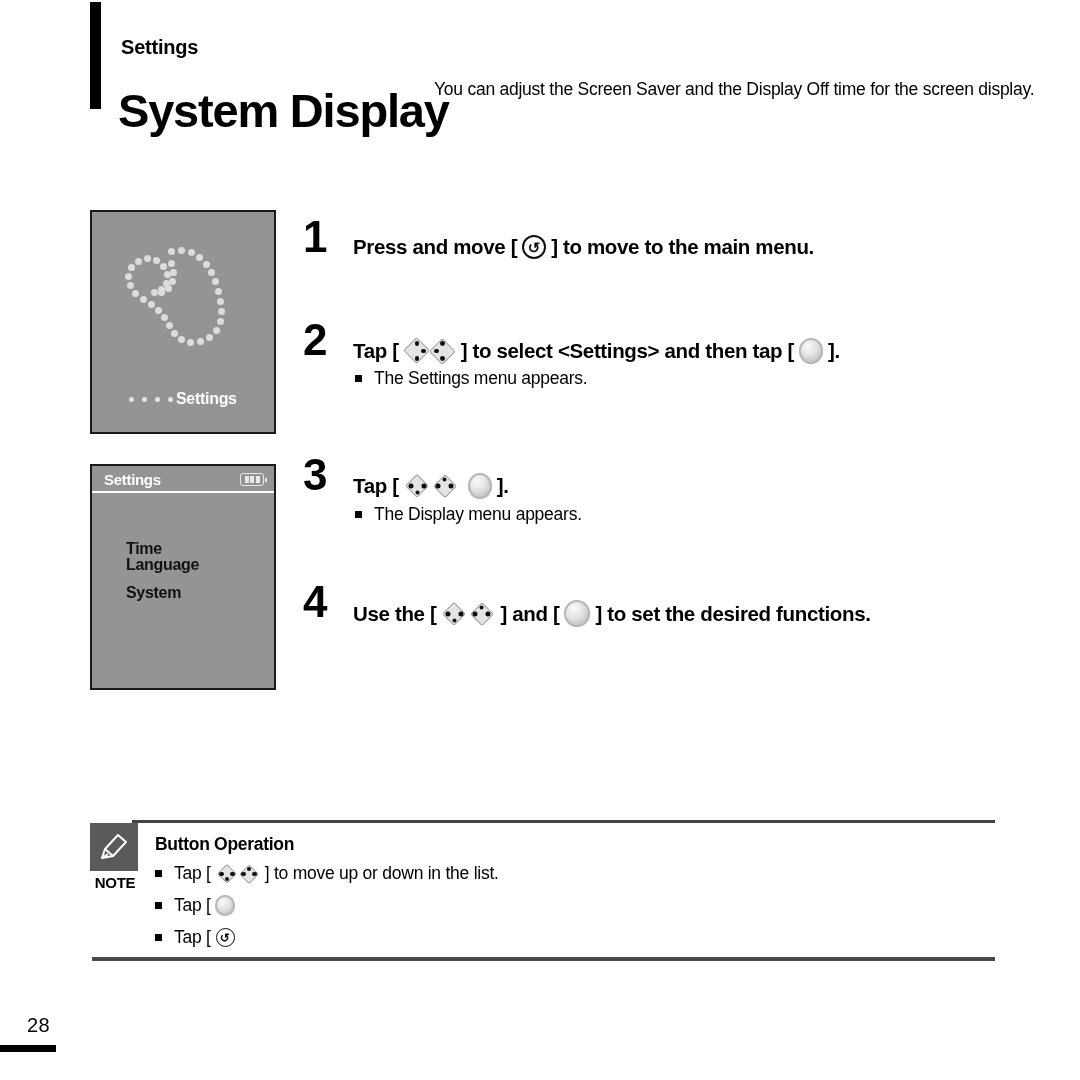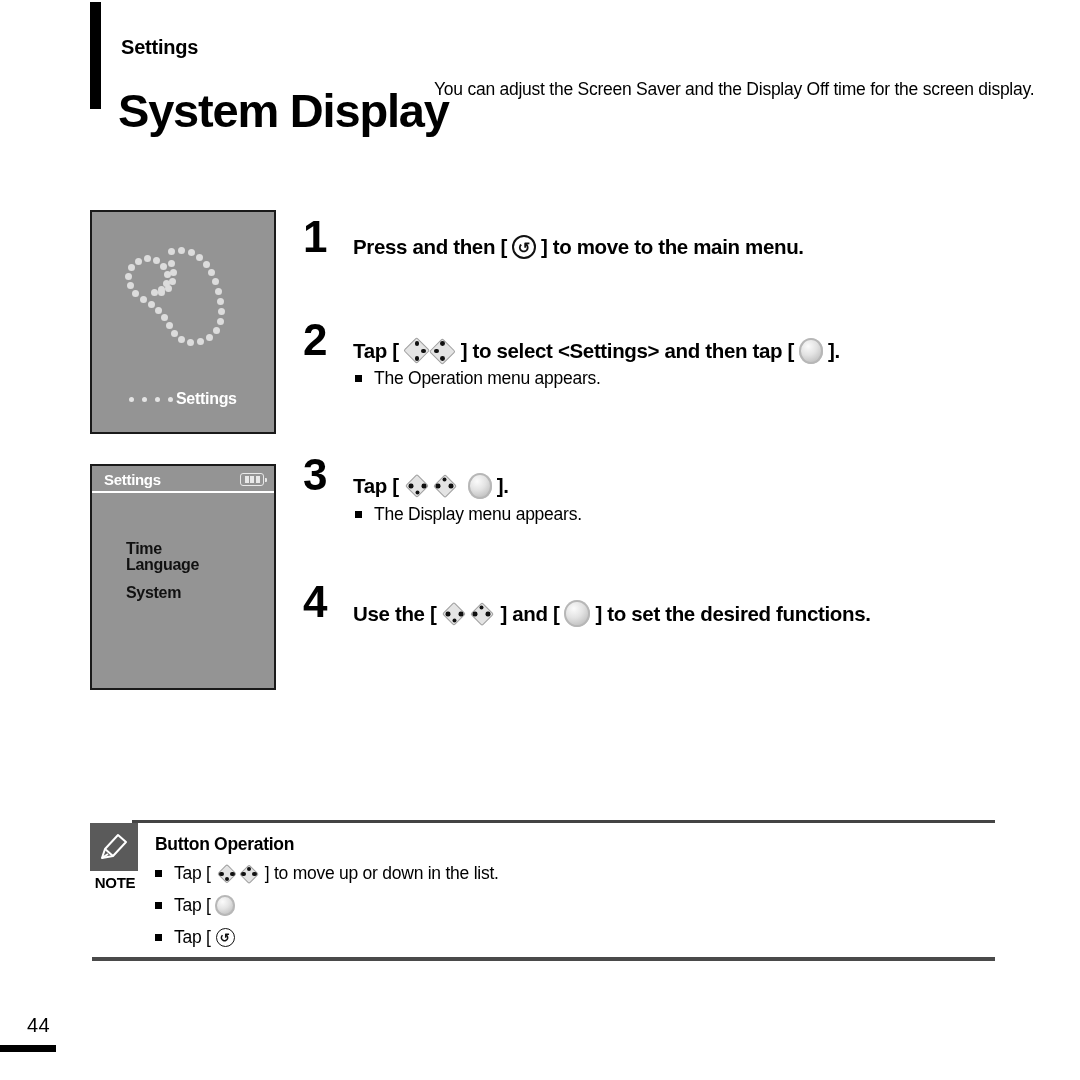--- a/index.html
+++ b/index.html
@@ -435,21 +435,21 @@
     <div class="menu-label">Language</div>
   </div>
   <div class="menu-item" style="top:115px">
     <div class="menu-label">System</div>
   </div>
 </div>
 
 <div class="step" id="step-1">
   <div class="step-num">1</div>
   <div class="step-text">
-    <span>Press and then [</span>
+    <span>Press and move [</span>
     <span class="btn-icon icon-return" style="width:24px;height:24px;font-size:15px;margin:0 5px;">
         <span>↻</span>
       </span>
     <span>] to move to the main menu.</span>
   </div>
 </div>
 
 <div class="step" id="step-2">
   <div class="step-num">2</div>
   <div class="step-text">
@@ -468,21 +468,21 @@
           <span style="position: absolute; border-radius: 50%; background: rgb(17, 17, 17); width: 4.8672px; height: 4.8672px; left: 10.5664px; top: 17.8464px;"></span>
         </span>
       </span>
     <span>] to select &lt;Settings&gt; and then tap [</span>
     <span class="btn-icon icon-select" style="width:24px;height:26px;margin:0 5px;"></span>
     <span>].</span>
   </div>
 </div>
 <div class="sub-note" id="step-2-note">
   <span class="sq-bullet"></span>
-  <span>The Operation menu appears.</span>
+  <span>The Settings menu appears.</span>
 </div>
 
 <div class="step" id="step-3">
   <div class="step-num">3</div>
   <div class="step-text">
     <span>Tap [</span>
     <span class="btn-icon chev-pad" style="width:54px;height:24px;margin:0 5px;">
         <span style="position: absolute; top: 0px; left: 0px; width: 27px; height: 24px; transform: rotate(-90deg);">
           <span style="position: absolute; left: 4.86px; top: 3.36px; width: 17.28px; height: 17.28px; background: rgb(228, 228, 228); border: 1.5px solid rgb(160, 160, 160); box-sizing: border-box; transform: rotate(45deg); border-radius: 2px;"></span>
           <span style="position: absolute; border-radius: 50%; background: rgb(17, 17, 17); width: 4.4928px; height: 4.4928px; left: 11.2536px; top: 3.0336px;"></span>
@@ -575,14 +575,14 @@
     <span class="sq-bullet" style="margin-right:12px;"></span>
     <span>Tap [</span>
     <span class="btn-icon icon-return" style="width:19px;height:19px;font-size:12px;margin:0 5px;border-width:1.6px;">
         <span>↻</span>
       </span>
   </div>
 
   <div id="note-bottom-rule"></div>
 </div>
 
-<div id="page-number">44</div>
+<div id="page-number">28</div>
 <div id="footer-bar"></div>
 
 </body></html>

